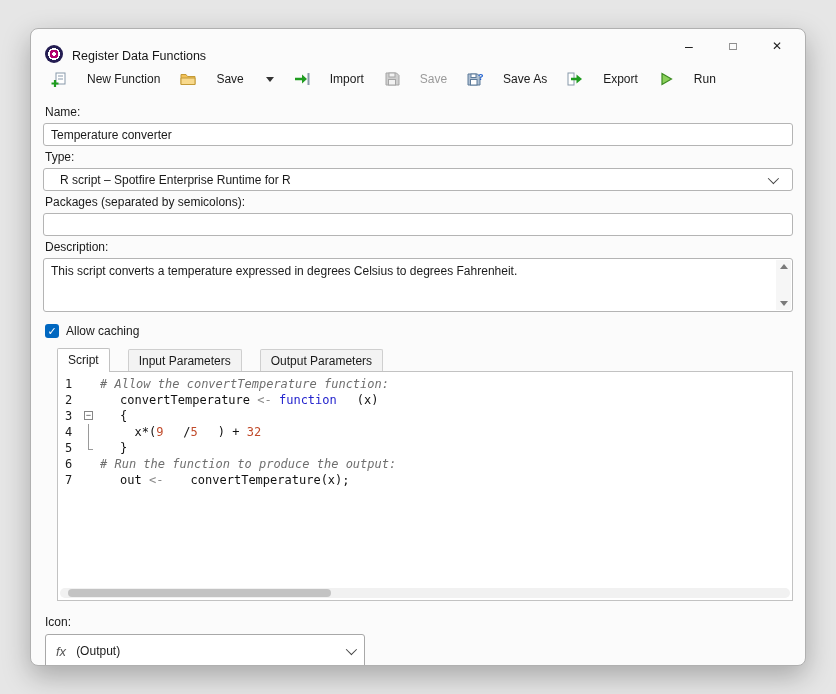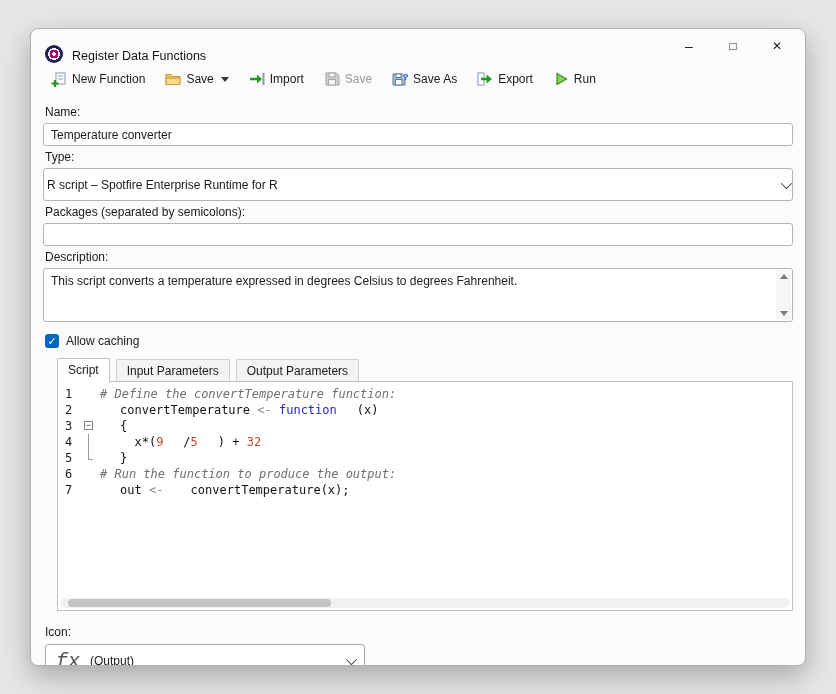--- a/index.html
+++ b/index.html
@@ -27,21 +27,21 @@
   }
   .title { margin-left:9px; font-size:12.5px; color:#151515; }
   .win-controls { margin-left:auto; display:flex; height:100%; }
   .win-btn { width:44px; height:100%; display:flex; align-items:center; justify-content:center; color:#222; cursor:default; }
   .win-btn.min { font-size:14px; }
   .win-btn.max { font-size:12px; }
   .win-btn.close { font-size:12px; }
   
   .toolbar { display:flex; align-items:center; gap:4px; padding:4px 10px 8px 12px; flex:none; }
   .tb-btn {
-    display:flex; align-items:center; gap:5px;
+    display:flex; align-items:center; gap:20px;
     background:transparent; border:1px solid transparent; border-radius:3px;
     padding:3px 7px; font:inherit; color:#1a1a1a; cursor:default;text-align:center;
   }
   .tb-btn.disabled { color:#9a9a9a; }
   .ticon { width:16px; height:16px; display:inline-flex; flex:none; }
   .ticon svg { width:16px; height:16px; }
   .caret-down {
     width:0; height:0; margin-left:2px;
     border-left:4px solid transparent; border-right:4px solid transparent;
     border-top:5px solid #333;
@@ -49,23 +49,23 @@
   
   .content { flex:1; display:flex; flex-direction:column; padding:2px 12px 12px 12px; }
   .field-label { margin:4px 2px 4px 2px; color:#1a1a1a; }
   .text-input {
     width:100%; height:23px;
     border:1px solid #b4b4b4; border-radius:3px;
     background:#ffffff; padding:0 7px;
     font:inherit; color:#1a1a1a; outline:none;
   }
   .select-box {
-    width:100%; height:33px;
+    width:100%; height:23px;
     border:1px solid #b4b4b4; border-radius:3px;
-    background:#ffffff; padding:0 3px;
+    background:#ffffff; padding:0 16px;
     display:flex; align-items:center; cursor:default;
   }
   .select-box .chev { margin-left:auto; }
   .chev {
     width:8px; height:8px; flex:none;
     border-right:1.5px solid #444; border-bottom:1.5px solid #444;
     transform:rotate(45deg) translateY(-2px);
   }
   .textarea {
     position:relative; width:100%; height:54px;
@@ -82,21 +82,21 @@
   .arr.down { border-left:4px solid transparent; border-right:4px solid transparent; border-top:5px solid #7a7a7a; }
   
   .check-row { display:flex; align-items:center; gap:7px; margin:12px 2px 10px 2px; }
   .checkbox {
     width:14px; height:14px; border-radius:3px; background:#0067c0;
     color:#fff; font-size:11px; line-height:14px; text-align:center; cursor:default;
   }
   
   .tabs { display:flex; align-items:flex-end; margin-left:14px; }
   .tab {
-    padding:4px 10px 3px 10px; margin-right:6px;
+    padding:4px 10px 3px 10px; margin-right:18px;
     border:1px solid #cfcfcf; border-bottom:none;
     border-radius:2px 2px 0 0;
     background:#f3f3f3; color:#1a1a1a; cursor:default;
   }
   .tab.active { background:#ffffff; position:relative; z-index:2; margin-bottom:-1px; padding-bottom:5px; border-color:#c2c2c2; }
   .editor {
     position:relative; margin-left:14px; height:230px;
     border:1px solid #c2c2c2; background:#ffffff;
     overflow:hidden;
   }
@@ -124,21 +124,21 @@
     background:#f1f1f1; border-radius:5px;
   }
   .hthumb { position:absolute; left:8px; top:1px; height:8px; width:36%; background:#c3c3c3; border-radius:4px; }
   
   .icon-label { margin:14px 2px 5px 2px; }
   .icon-combo {
     width:320px; height:34px; margin-left:2px;
     border:1px solid #a8a8a8; border-radius:3px; background:#fff;
     display:flex; align-items:center; padding:0 10px; gap:10px; cursor:default;
   }
-  .fx-glyph { font-family:Liberation Mono, monospace; font-style:italic; font-size:20px; color:#555;text-align:right; }
+  .fx-glyph { font-family:Liberation Sans, sans-serif; font-style:italic; font-size:13px; color:#555;text-align:right; }
   .icon-combo .chev { margin-left:auto; }
 </style>
 </head>
 <body>
 
 <div class="dialog">
 
   <div class="titlebar">
     <span class="app-icon"></span>
     <span class="title">Register Data Functions</span>
@@ -254,21 +254,21 @@
       <div class="tab active">Script</div>
       <div class="tab">Input Parameters</div>
       <div class="tab">Output Parameters</div>
     </div>
 
     <div class="editor">
       <div class="code-lines">
           <div class="code-row">
             <span class="ln">1</span>
             <span class="fold-cell"></span>
-            <span class="code-text"><span class="tok-comment"># Define the convertTemperature function:</span></span>
+            <span class="code-text"><span class="tok-comment"># Allow the convertTemperature function:</span></span>
           </div>
           <div class="code-row">
             <span class="ln">2</span>
             <span class="fold-cell"></span>
             <span class="code-text"><span class="tok-code">convertTemperature </span><span class="tok-operator">&lt;- </span><span class="tok-keyword">function</span><span class="tok-code">(x)</span></span>
           </div>
           <div class="code-row">
             <span class="ln">3</span>
             <span class="fold-cell fold-open">
               <span class="box">−</span>

